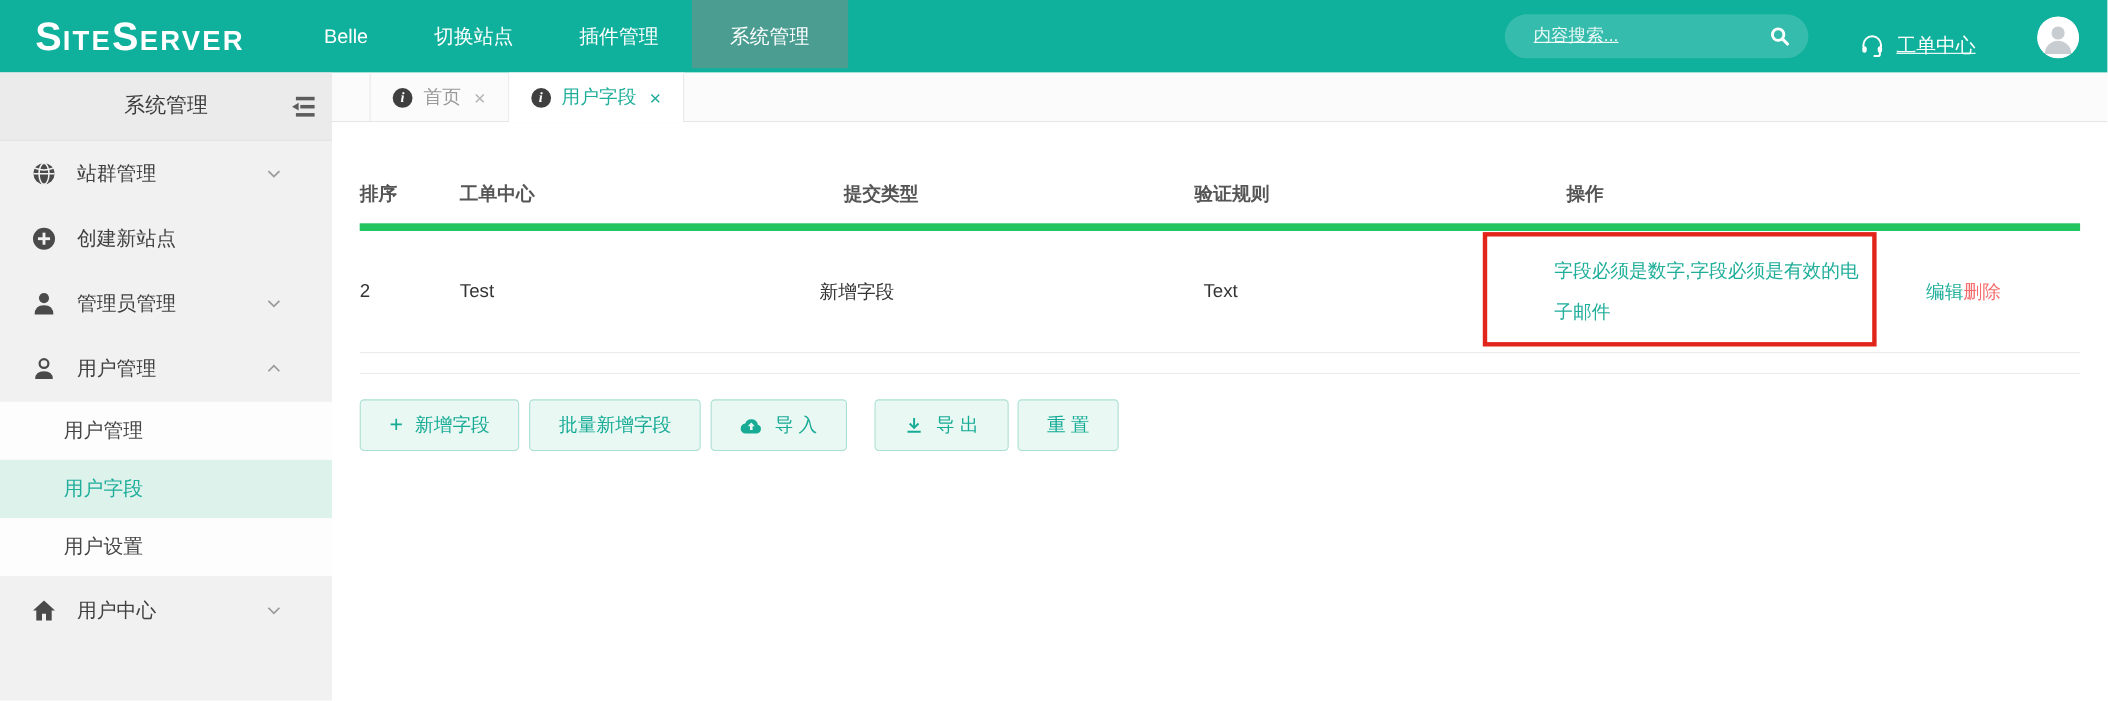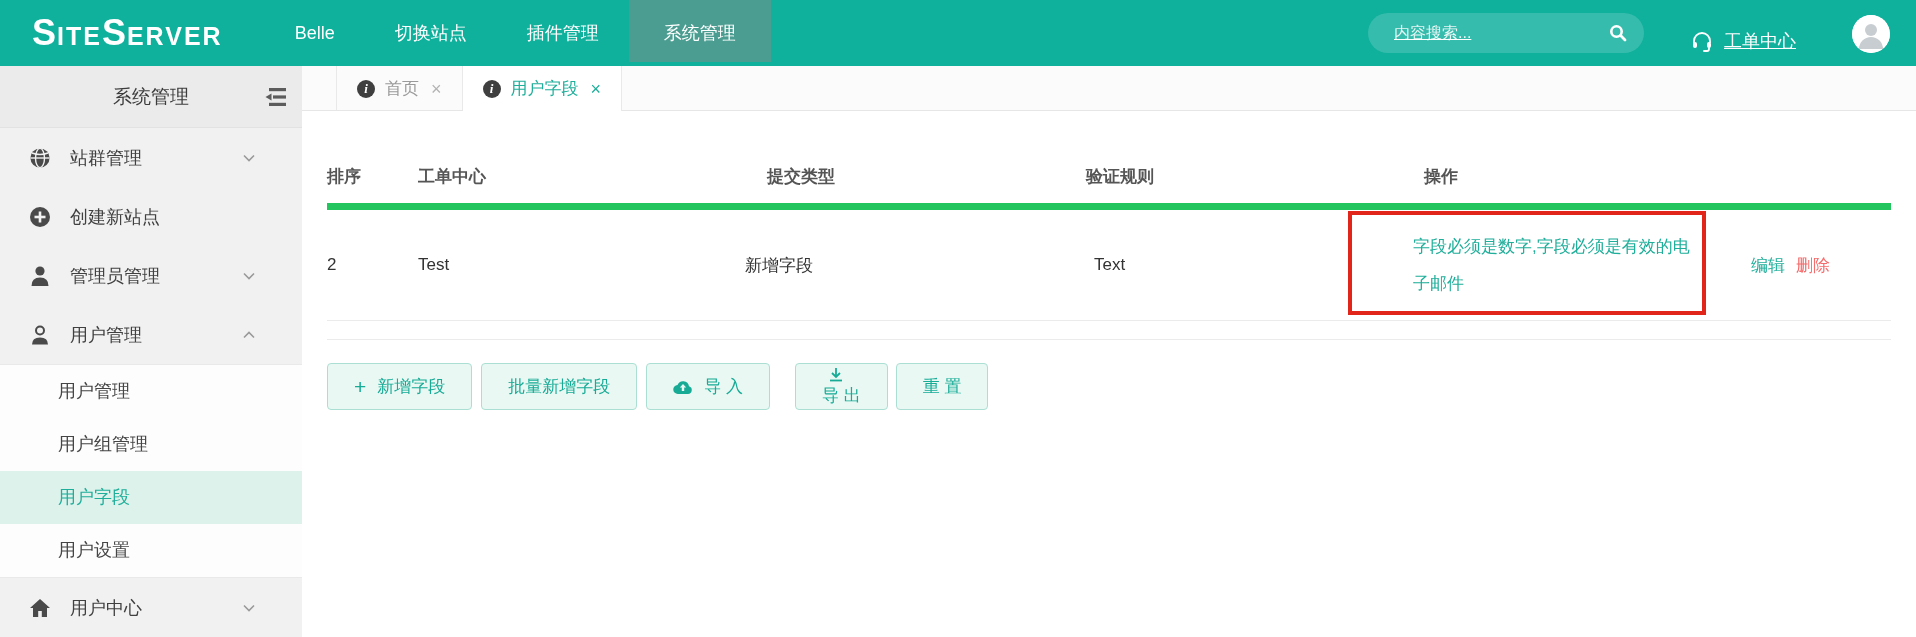--- a/index.html
+++ b/index.html
@@ -93,34 +93,34 @@
     padding:39px 25px 0 25px;
   }
   .tbl-head { display:flex; align-items:center; height:60px; border-bottom:7px solid #22c55e; }
   .tbl-head .cell { font-size:17px; font-weight:bold; color:#555; }
   .tbl-row { display:flex; align-items:center; height:111px; border-bottom:1px solid #ebebeb; }
   .tbl-row .cell { font-size:17px; color:#333; }
   .tbl-spacer { height:19px; border-bottom:1px solid #ebebeb; }
   .c1 { width:91px; }  .c2 { width:327px; } .c3 { width:333px; }
   .c4 { width:319px;margin-left:16px; } .c5 { width:338px; } .c6 { flex:1; }
   .validation-text { color:#1fae9a !important; width:282px; line-height:37px; }
-  .actions { display:flex; gap:11px;font-family:Liberation Serif, serif; }
+  .actions { display:flex; gap:0;font-family:Liberation Serif, serif; }
   .link-edit { color:#1fae9a; cursor:pointer; }
   .link-delete { color:#f56c6c; cursor:pointer; }
 
   
   .toolbar { display:flex; margin-top:23px; }
   .btn {
     height:47px; border-radius:4px; background:#e9f8f3; border:1px solid #abdfd3;
     color:#17ab96; font-size:17px; display:flex; align-items:center; justify-content:center;
     cursor:pointer; padding:0 26px; font-family:"Liberation Sans", sans-serif;
   }
   .btn .bicon { display:flex; margin-right:11px; }
   .btn-plus-glyph { font-size:21px; font-weight:400; margin-right:11px; line-height:1; }
-  .gap-a { margin-right:9px; } .gap-b { margin-right:25px; } .gap-c { margin-right:8px;flex-direction:column; }
+  .gap-a { margin-right:9px; } .gap-b { margin-right:25px; } .gap-c { margin-right:8px; }
 
   
   .annotation-box {
     position:absolute; left:1348px; top:211px; width:358px; height:104px;
     border:4px solid #e2251b; pointer-events:none; z-index:5;
   }
 
   svg { display:block; }
 </style>
 </head>
@@ -235,21 +235,20 @@
     <span class="mi-label">用户管理</span>
     <span class="chevron">
       <svg class="chev" viewBox="0 0 14 14">
           <path d="M2 9.5 L7 4.5 L12 9.5"></path>
         </svg>
     </span>
   </div>
 
   <div class="submenu">
     <div class="submenu-item">用户管理</div>
-    <div class="submenu-item">用户组管理</div>
     <div class="submenu-item active">用户字段</div>
     <div class="submenu-item">用户设置</div>
   </div>
 
   <div class="menu-item">
     <span class="mi-icon">
       <svg width="22" height="22" viewBox="0 0 22 22">
         <path d="M11 2 L21 11 h-3 v9 h-5.2 v-6 h-3.6 v6 H4 v-9 H1 z" fill="#4a4a4a"></path>
       </svg>
     </span>

